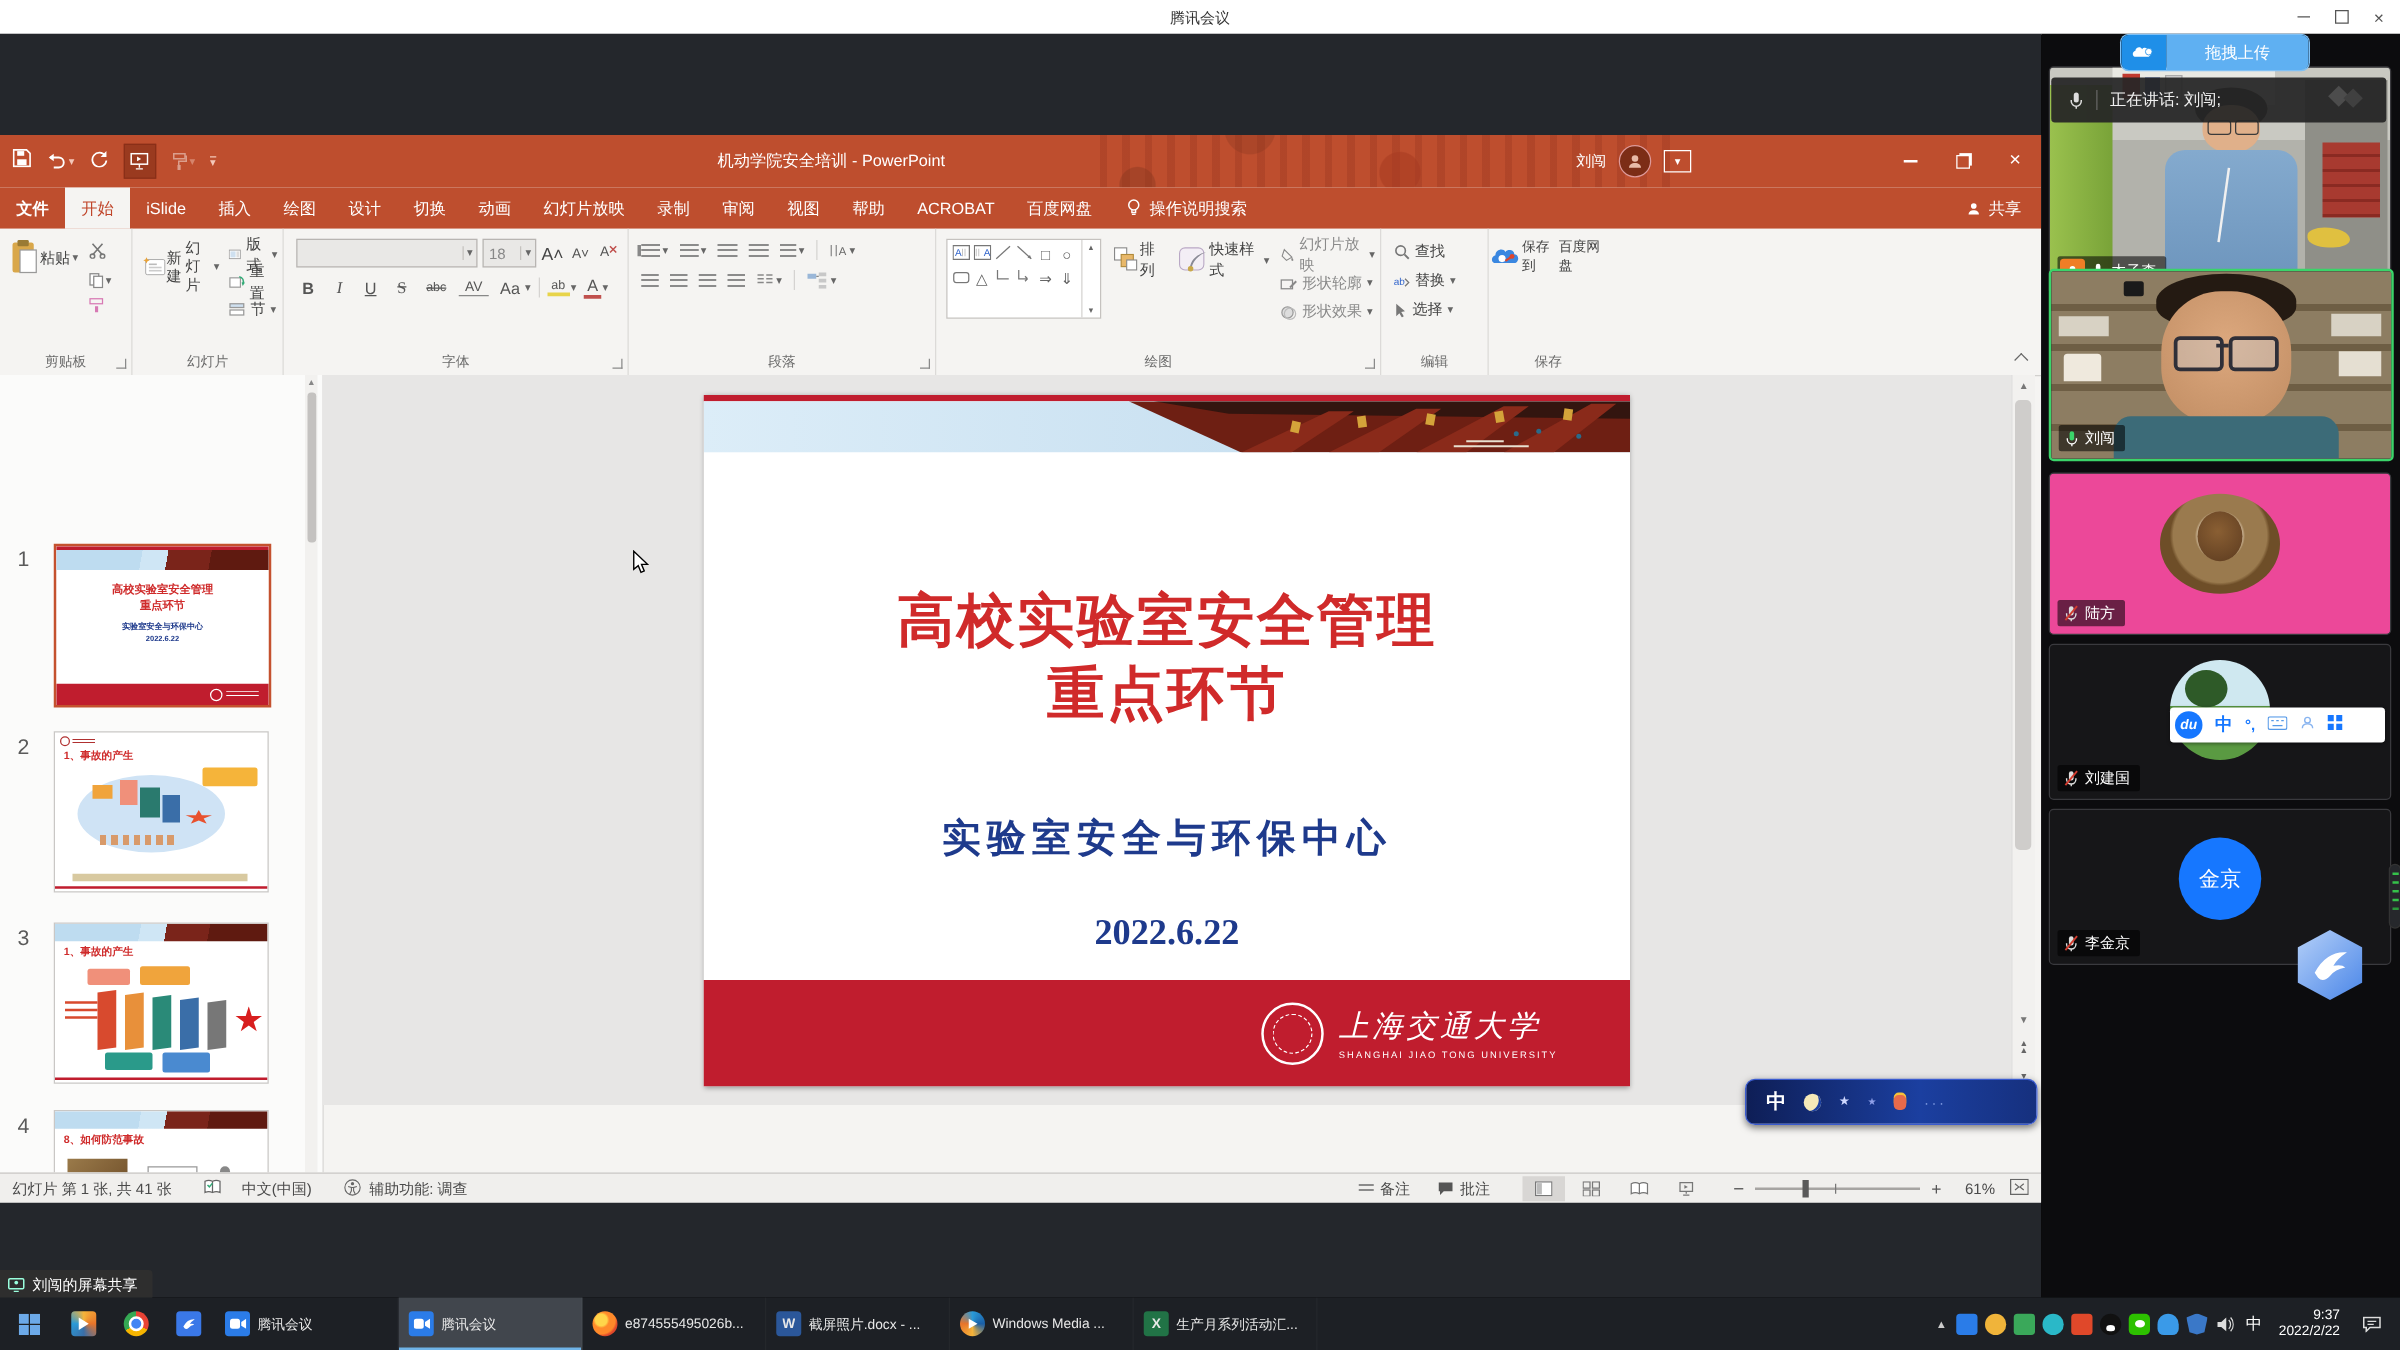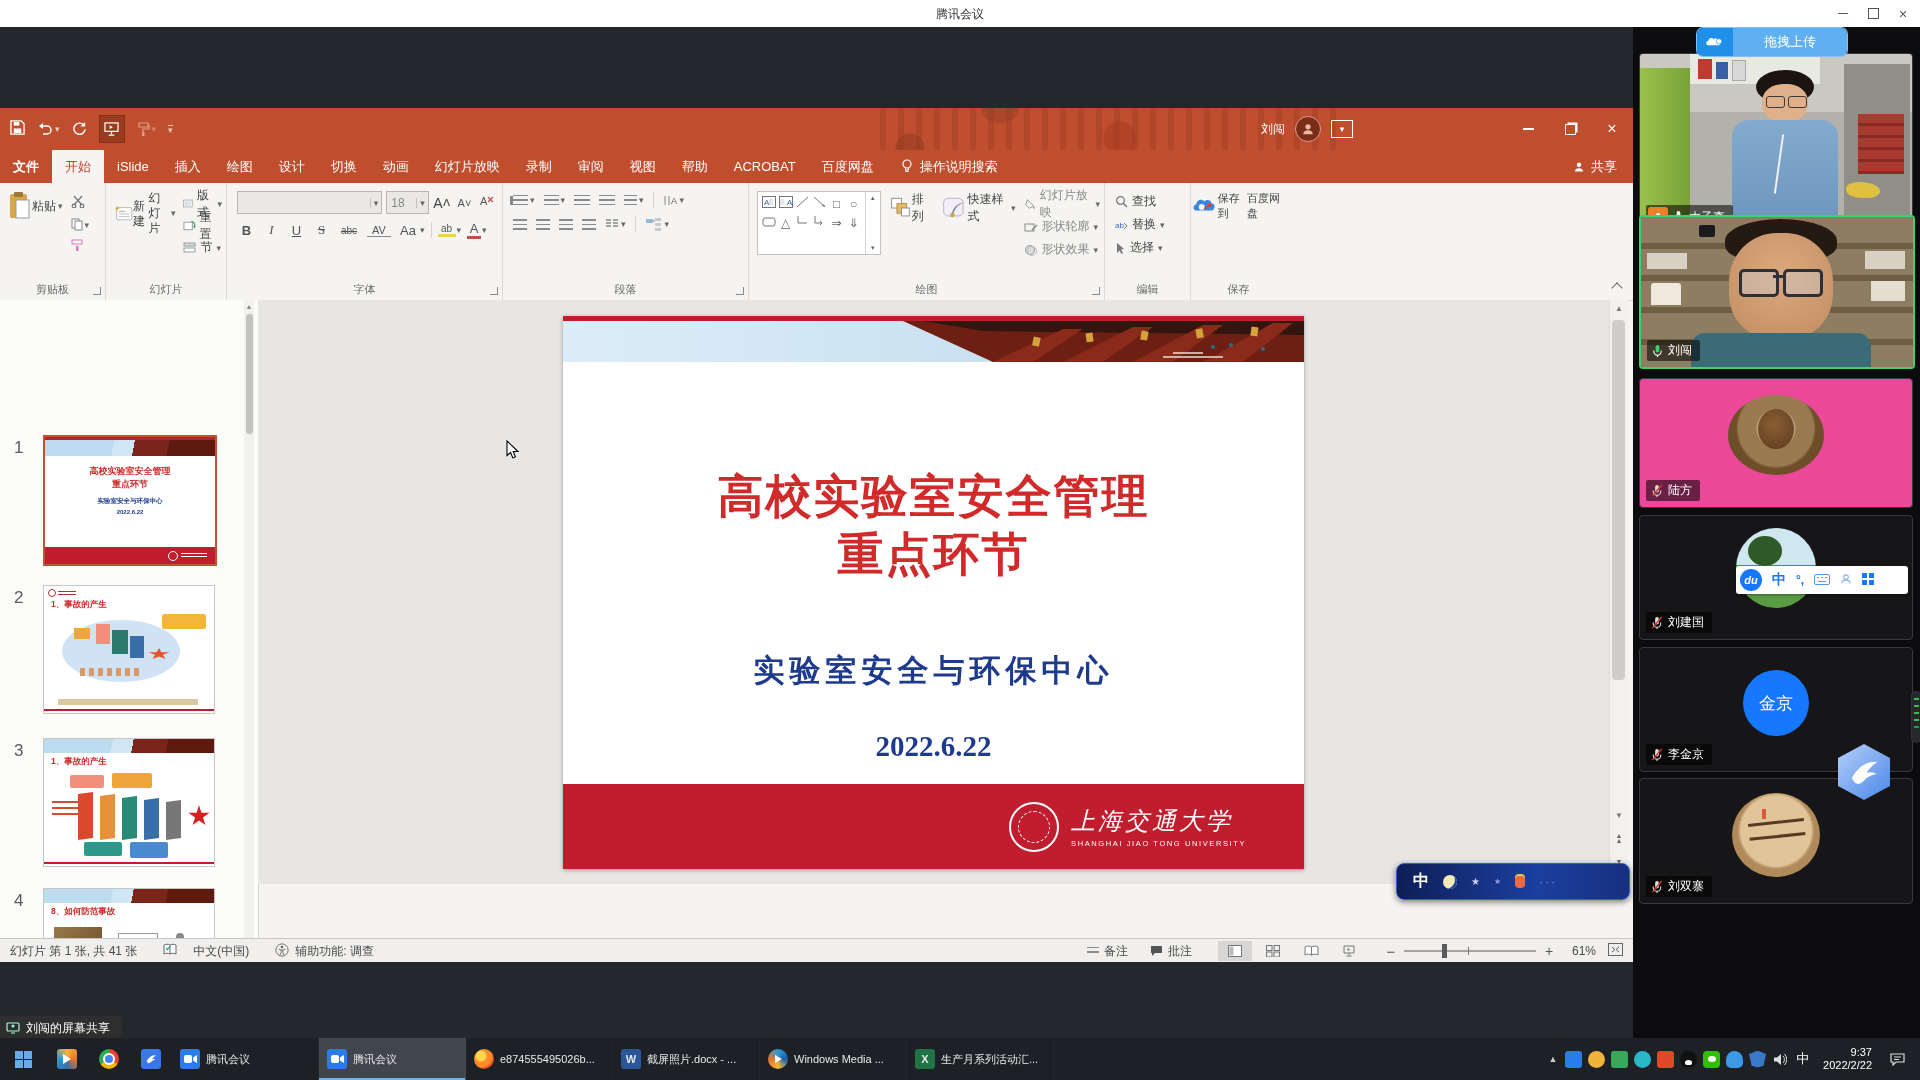--- a/index.html
+++ b/index.html
@@ -112,20 +112,21 @@
       <span class="f" style="opacity:.45;gap:2px">
         <svg width="13" height="14" viewBox="0 0 13 14">
             <path d="M2 1h9v4H2z" fill="none" stroke="#fff" stroke-width="1.2"></path>
             <path d="M11 3h1v4H6v3" fill="none" stroke="#fff" stroke-width="1.2"></path>
             <rect x="5" y="10" width="2.5" height="4" fill="#fff"></rect>
           </svg>
         <span class="dar" style="color:#f4c7b8">▾</span>
       </span>
       <span class="dar" style="color:#f4c7b8;border-top:1.5px solid #f4c7b8;line-height:7px;padding-top:1px">▾</span>
     </div>
+    <div class="ab" style="left:430px;top:12px;width:470px;text-align:center;font-size:13px;color:#fff">机动学院安全培训 - PowerPoint</div>
     <div class="f ab" style="right:280px;top:0;height:42px;gap:10px">
       <span style="color:#fff;font-size:12px">刘闯</span>
       <span class="ctr" style="width:24px;height:24px;border-radius:50%;background:#7c2d16;border:1px solid #d99">
         <svg width="14" height="14" viewBox="0 0 16 16">
             <circle cx="8" cy="5.5" r="3" fill="#e8b9a6"></circle>
             <path d="M2.5 14c0-3 2.5-4.5 5.5-4.5s5.5 1.5 5.5 4.5z" fill="#e8b9a6"></path>
           </svg>
       </span>
       <span class="ctr" style="width:20px;height:16px;border:1.2px solid #fff;color:#fff;font-size:9px">▾</span>
     </div>
@@ -745,20 +746,35 @@
       </span>
       <svg width="11" height="14" viewBox="0 0 12 15">
           <rect x="4" y="1" width="4" height="8" rx="2" fill="#fff"></rect>
           <path d="M2 7v1a4 4 0 0 0 8 0V7" stroke="#fff" fill="none" stroke-width="1.2"></path>
           <line x1="6" y1="12" x2="6" y2="14" stroke="#fff" stroke-width="1.2"></line>
         </svg>
       <span>木子李</span>
     </div>
   </div>
 
+  <div class="ab f" style="left:8px;top:35px;width:268px;height:36px;background:rgba(38,38,38,.94);border-radius:3px;gap:10px;padding-left:14px;box-sizing:border-box">
+    <svg width="12" height="15" viewBox="0 0 12 15">
+        <rect x="4" y="1" width="4" height="8" rx="2" fill="#ddd"></rect>
+        <path d="M2 7v1a4 4 0 0 0 8 0V7" stroke="#ddd" fill="none" stroke-width="1.2"></path>
+        <line x1="6" y1="12" x2="6" y2="14" stroke="#ddd" stroke-width="1.2"></line>
+      </svg>
+    <span style="width:1px;height:16px;background:#666"></span>
+    <span style="color:#f0f0f0;font-size:13px">正在讲话: 刘闯;</span>
+    <span style="margin-left:auto;margin-right:14px;opacity:.35">
+      <svg width="34" height="22" viewBox="0 0 34 22">
+          <rect x="4" y="4" width="12" height="12" transform="rotate(45 10 10)" fill="#888"></rect>
+          <rect x="16" y="6" width="11" height="11" transform="rotate(45 21.5 11.5)" fill="#666"></rect>
+        </svg>
+    </span>
+  </div>
 
   <div class="ab f" style="left:64px;top:1px;width:150px;height:28px;border-radius:6px;overflow:hidden;box-shadow:0 0 0 1px #7fc0f5">
     <span class="ctr" style="width:36px;height:28px;background:#1f8fe8">
       <svg width="20" height="14" viewBox="0 0 30 20">
           <path d="M4 15c-3-1-3-6 1-7 0-4 6-6 8-2 2-3 7-2 7 2 4 0 5 5 1 7z" fill="#fff"></path>
           <circle cx="21" cy="9" r="4" fill="#fff" stroke="#1f8fe8"></circle>
         </svg>
     </span>
     <span class="ctr" style="flex:1;height:28px;background:#5fb0f2;color:#fff;font-size:13px">拖拽上传</span>
   </div>
@@ -847,36 +863,20 @@
       <svg width="12" height="14" viewBox="0 0 12 15">
           <rect x="4" y="1" width="4" height="8" rx="2" fill="#ddd"></rect>
           <path d="M2 7v1a4 4 0 0 0 8 0V7" stroke="#ddd" fill="none" stroke-width="1.2"></path>
           <line x1="6" y1="12" x2="6" y2="14" stroke="#ddd" stroke-width="1.2"></line>
           <line x1="1" y1="13" x2="11" y2="1" stroke="#d23b2e" stroke-width="1.6"></line>
         </svg>
       <span>李金京</span>
     </div>
   </div>
 
-  <div class="tile" style="top:751px;height:124px;background:#161618">
-    <div class="ab" style="left:92px;top:14px;width:88px;height:84px;border-radius:50%;
-         background:radial-gradient(circle at 50% 45%,#e2c49a 0 55%,#b08a5a 60% 100%)">
-      <div class="ab" style="left:16px;top:28px;width:56px;height:3px;background:#5a3a22;transform:rotate(-6deg);box-shadow:0 14px 0 #5a3a22"></div>
-      <div class="ab" style="left:30px;top:16px;width:4px;height:10px;background:#d85a3a"></div>
-    </div>
-    <div class="chip">
-      <svg width="12" height="14" viewBox="0 0 12 15">
-          <rect x="4" y="1" width="4" height="8" rx="2" fill="#ddd"></rect>
-          <path d="M2 7v1a4 4 0 0 0 8 0V7" stroke="#ddd" fill="none" stroke-width="1.2"></path>
-          <line x1="6" y1="12" x2="6" y2="14" stroke="#ddd" stroke-width="1.2"></line>
-          <line x1="1" y1="13" x2="11" y2="1" stroke="#d23b2e" stroke-width="1.6"></line>
-        </svg>
-      <span>刘双寨</span>
-    </div>
-  </div>
 
   <div class="ab" style="left:279px;top:665px;width:8px;height:50px;background:#26282c;border-radius:4px;
        box-shadow:0 0 0 1px #333">
     <div style="margin:6px 1.5px 0;height:2px;background:#35c24a;box-shadow:0 7px 0 #35c24a,0 14px 0 #35c24a,0 21px 0 #35c24a,0 28px 0 #2a9a3a"></div>
   </div>
 </div>
 
 <div class="ab ctr" style="left:1838px;top:744px;width:52px;height:56px;background:linear-gradient(135deg,#b5d0f8,#4a86e8);
             clip-path:polygon(50% 0,100% 25%,100% 75%,50% 100%,0 75%,0 25%);box-shadow:0 2px 8px rgba(80,140,240,.8)">
   <svg width="36" height="34" viewBox="0 0 52 50">

